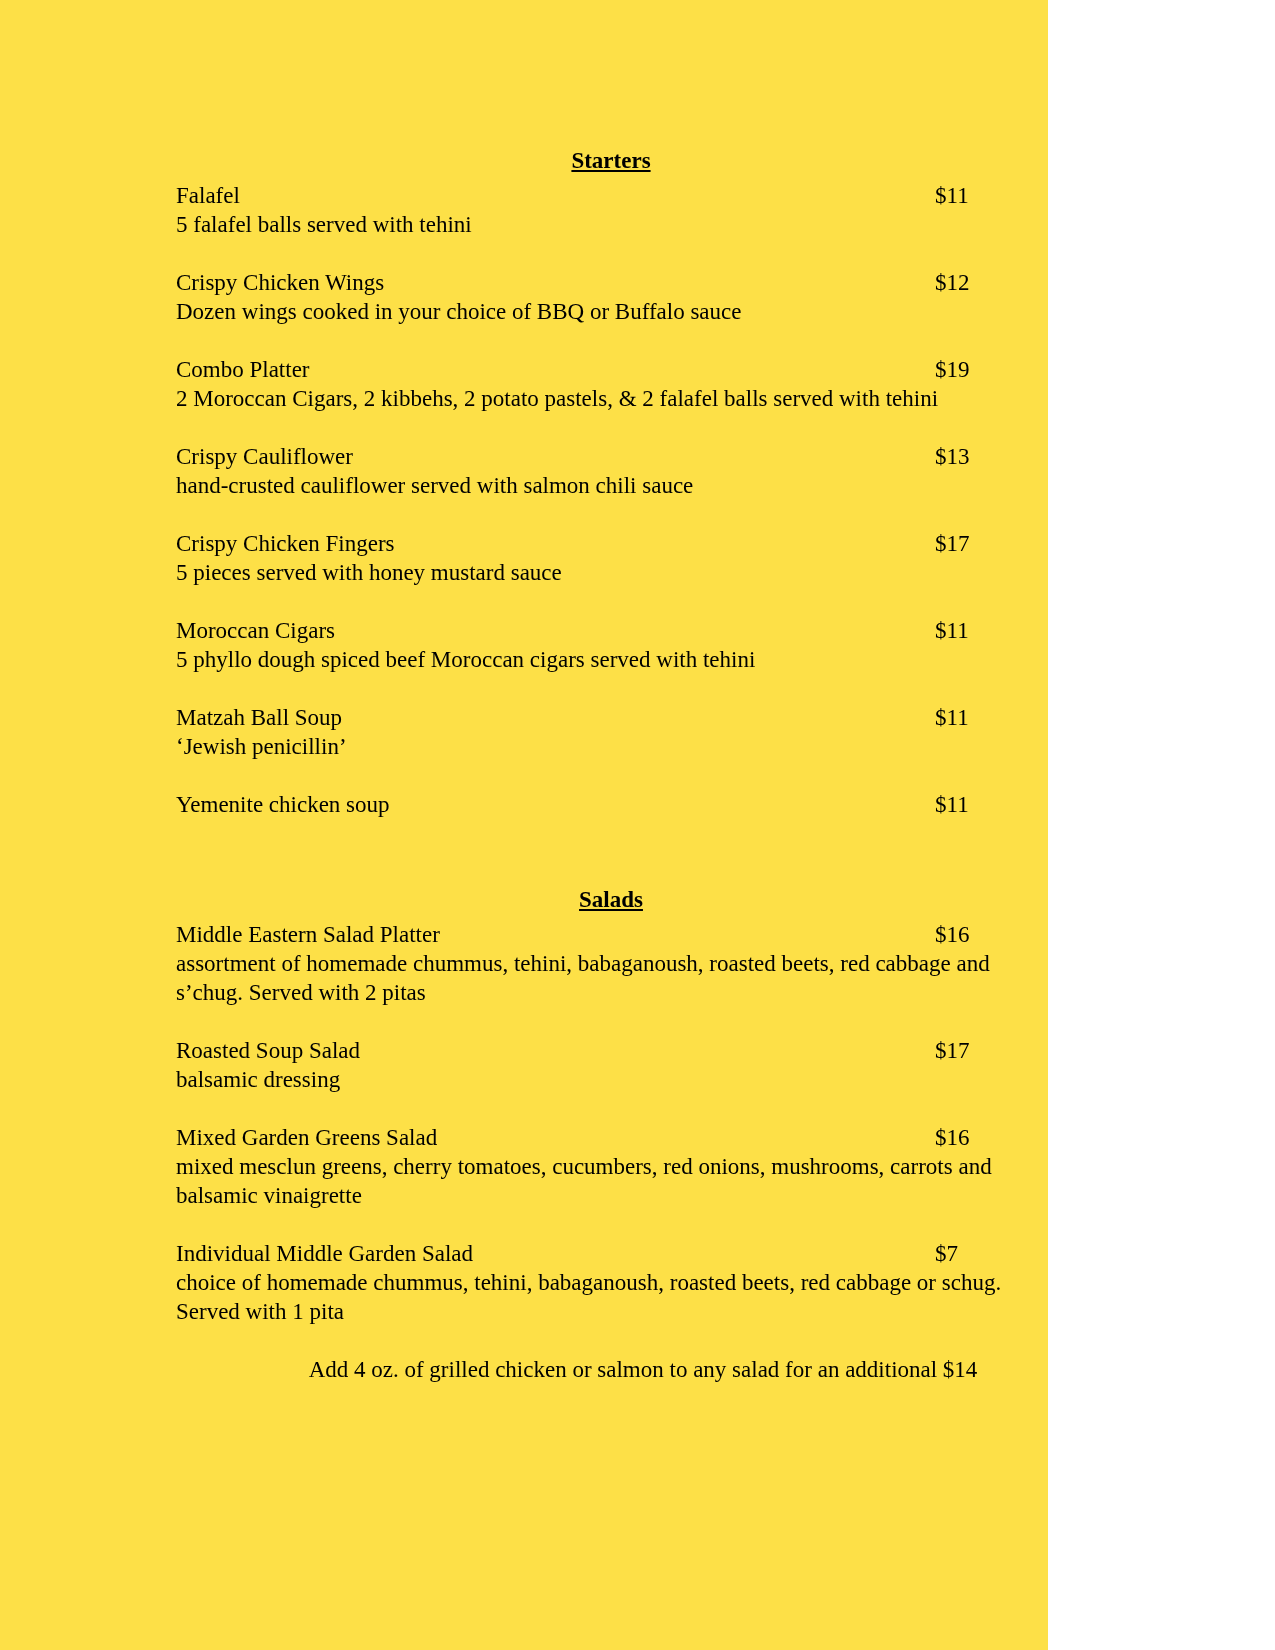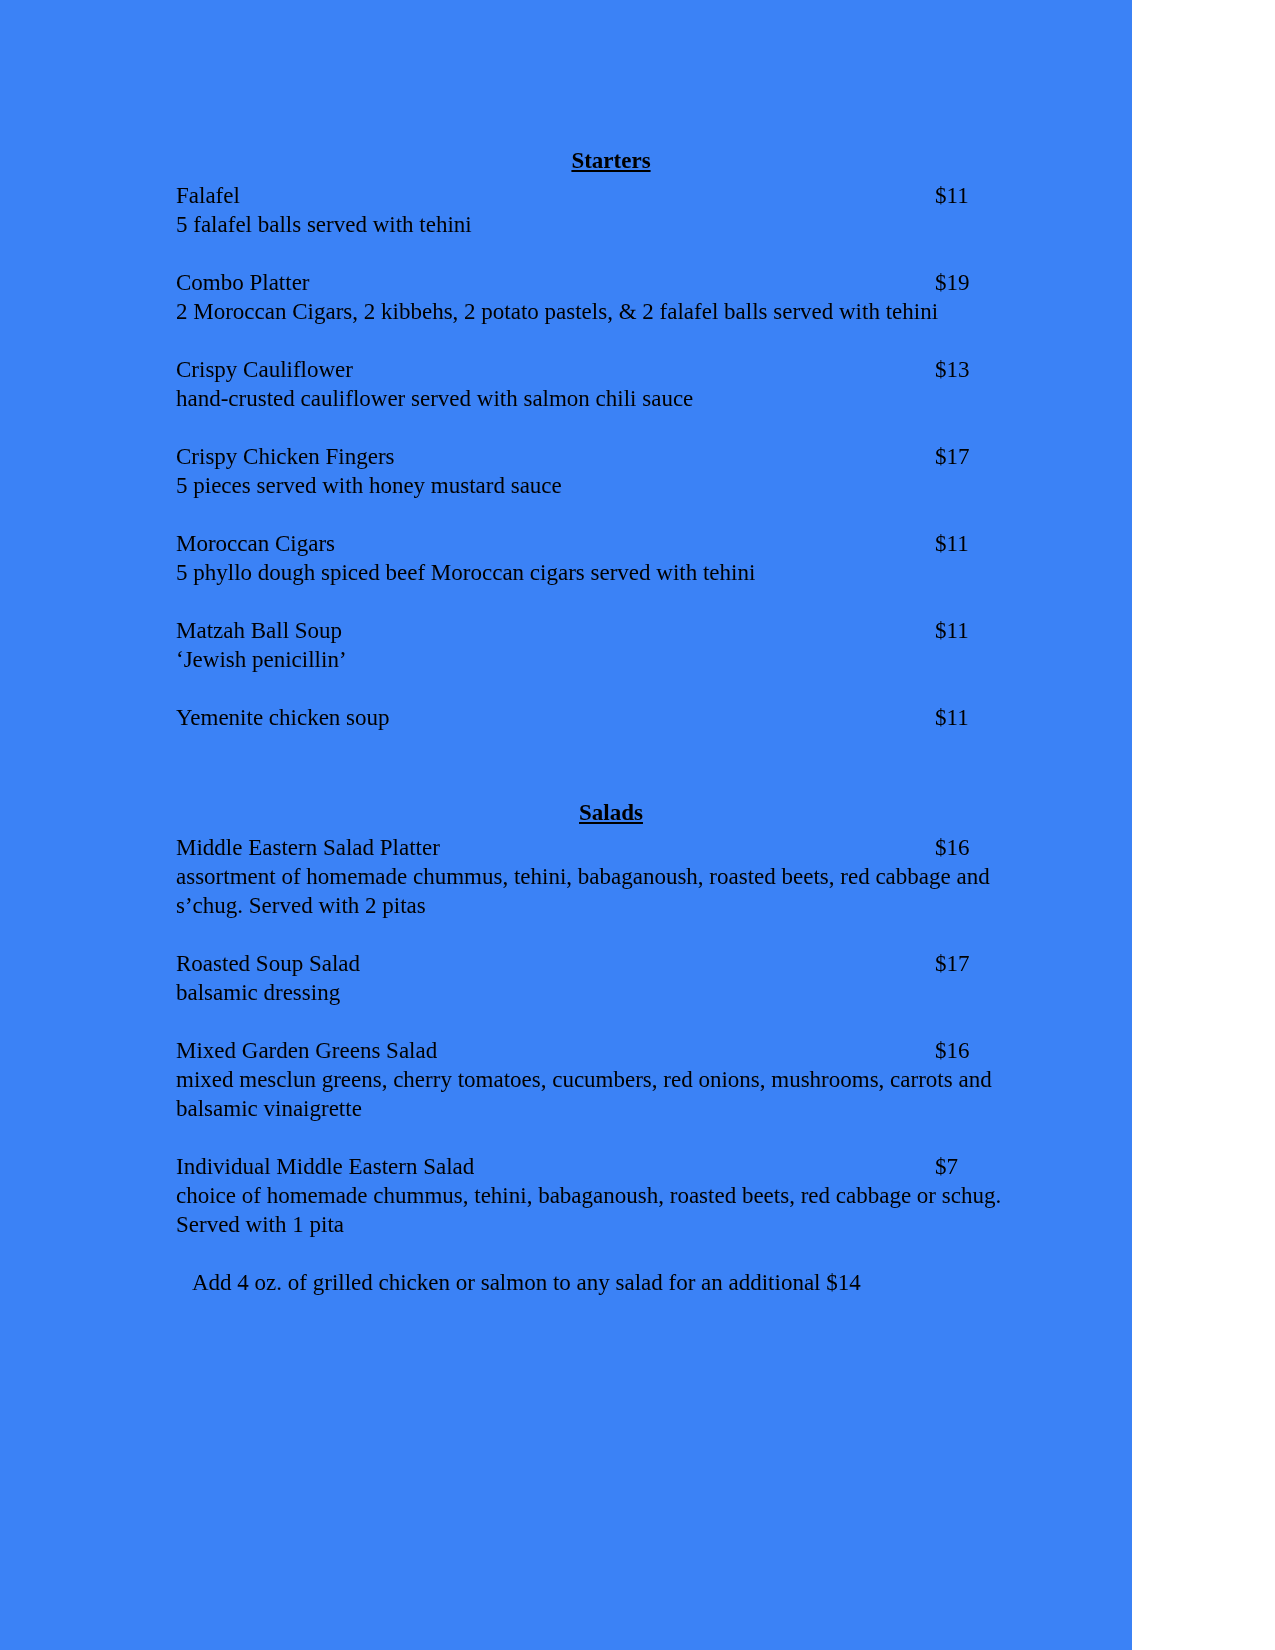--- a/index.html
+++ b/index.html
@@ -2,23 +2,23 @@
 <html><head>
 <meta charset="utf-8">
 <style>
   html, body {
     margin: 0;
     padding: 0;
     background: #ffffff;
   }
   .page {
     position: relative;
-    width: 1132px;
+    width: 1048px;
     height: 1650px;
-    background: #3b82f6;
+    background: #fde047;
     color: #000000;
     font-family: "Liberation Serif", "DejaVu Serif", serif;
     font-size: 23px;
     line-height: 29px;
     overflow: hidden;
   }
   .content {
     position: absolute;
     left: 176px;
     top: 146px;
@@ -48,33 +48,38 @@
     left: 759px;
     top: 0;
   }
   .item-desc-line {
     white-space: nowrap;
     font-family: Liberation Serif, serif;
   }
   .footnote {
     margin: 16px;
     white-space: nowrap;
+    text-align: center;
   }
 </style>
 </head>
 <body>
 
 <div class="page">
   <div class="content">
     <div id="sections">
         <div class="section">
           <h2 class="section-title">Starters</h2>
           <div class="item">
             <div class="item-row"><span class="item-name">Falafel</span><span class="item-price">$11</span></div>
             <div class="item-desc-line">5 falafel balls served with tehini</div>
+          </div>
+          <div class="item">
+            <div class="item-row"><span class="item-name">Crispy Chicken Wings</span><span class="item-price">$12</span></div>
+            <div class="item-desc-line">Dozen wings cooked in your choice of BBQ or Buffalo sauce</div>
           </div>
           <div class="item">
             <div class="item-row"><span class="item-name">Combo Platter</span><span class="item-price">$19</span></div>
             <div class="item-desc-line">2 Moroccan Cigars, 2 kibbehs, 2 potato pastels, &amp; 2 falafel balls served with tehini</div>
           </div>
           <div class="item">
             <div class="item-row"><span class="item-name">Crispy Cauliflower</span><span class="item-price">$13</span></div>
             <div class="item-desc-line">hand-crusted cauliflower served with salmon chili sauce</div>
           </div>
           <div class="item">
@@ -103,21 +108,21 @@
           <div class="item">
             <div class="item-row"><span class="item-name">Roasted Soup Salad</span><span class="item-price">$17</span></div>
             <div class="item-desc-line">balsamic dressing</div>
           </div>
           <div class="item">
             <div class="item-row"><span class="item-name">Mixed Garden Greens Salad</span><span class="item-price">$16</span></div>
             <div class="item-desc-line">mixed mesclun greens, cherry tomatoes, cucumbers, red onions, mushrooms, carrots and</div>
             <div class="item-desc-line">balsamic vinaigrette</div>
           </div>
           <div class="item">
-            <div class="item-row"><span class="item-name">Individual Middle Eastern Salad</span><span class="item-price">$7</span></div>
+            <div class="item-row"><span class="item-name">Individual Middle Garden Salad</span><span class="item-price">$7</span></div>
             <div class="item-desc-line">choice of homemade chummus, tehini, babaganoush, roasted beets, red cabbage or schug.</div>
             <div class="item-desc-line">Served with 1 pita</div>
           </div>
         </div>
       </div>
     <p class="footnote">Add 4 oz. of grilled chicken or salmon to any salad for an additional $14</p>
   </div>
 </div>
 
 </body></html>

